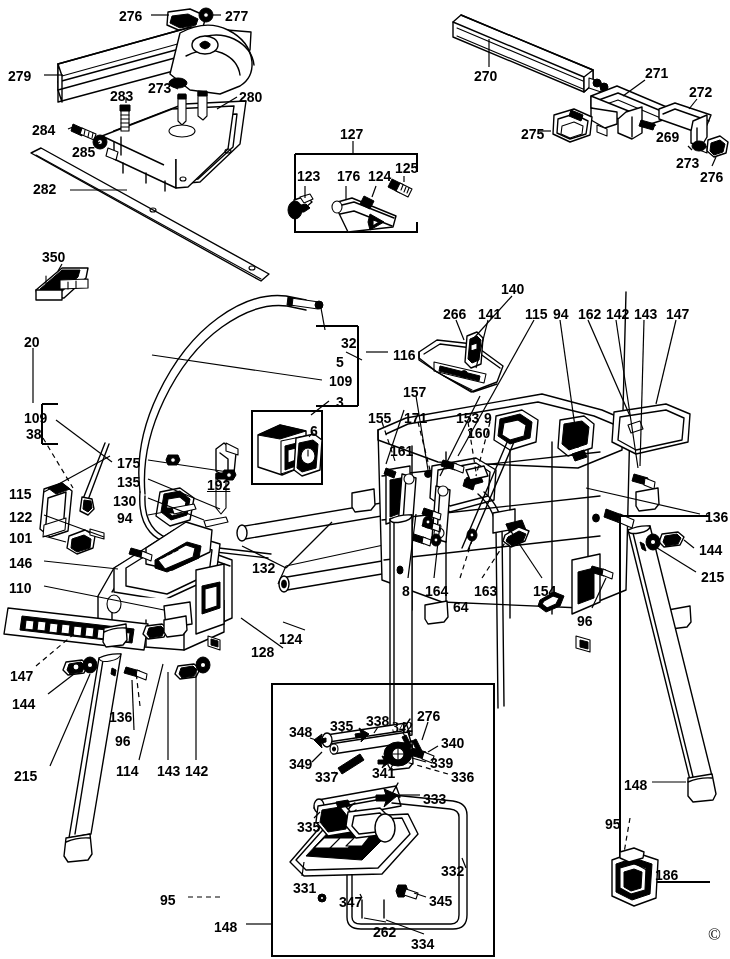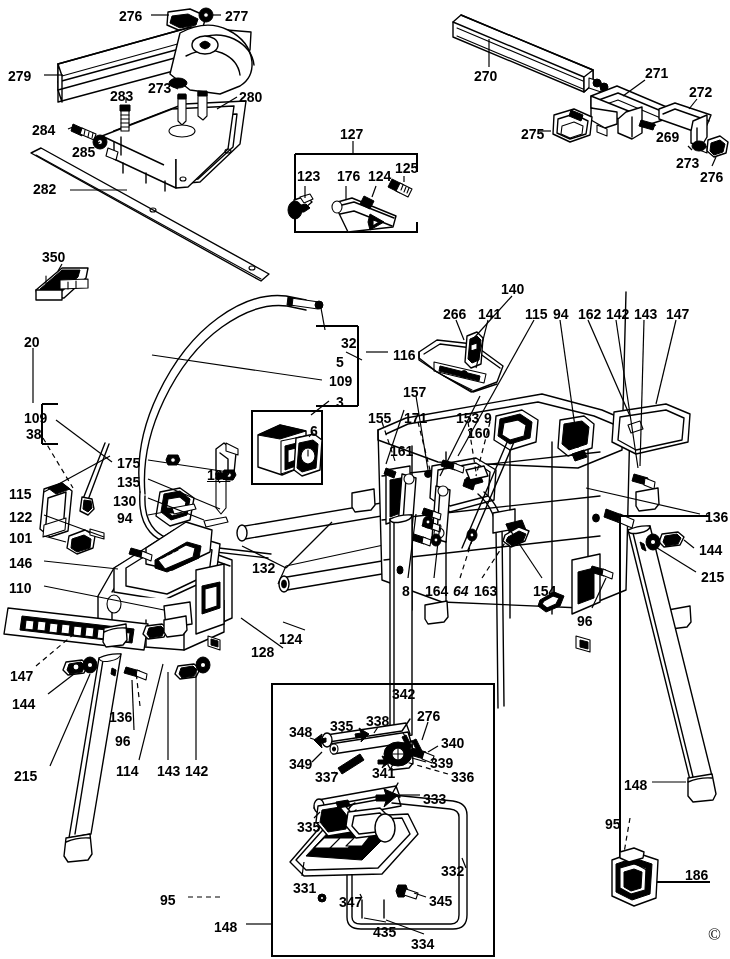--- a/index.html
+++ b/index.html
@@ -637,21 +637,21 @@
       <div class="lbl" style="left: 330px; top: 336px; margin-left: 11px;">32</div>
       <div class="lbl" style="left: 336px; top: 355px;">5</div>
       <div class="lbl" style="left: 329px; top: 374px;">109</div>
       <div class="lbl" style="left: 336px; top: 395px;">3</div>
       <div class="lbl" style="left: 393px; top: 348px;">116</div>
       <div class="lbl" style="left: 24px; top: 411px;">109</div>
       <div class="lbl" style="left: 26px; top: 427px;">38</div>
       <div class="lbl" style="left: 310px; top: 424px;">6</div>
       <div class="lbl" style="left: 117px; top: 456px;">175</div>
       <div class="lbl" style="left: 117px; top: 475px;">135</div>
-      <div class="lbl" style="left: 207px; top: 468px; text-decoration: underline;">192</div>
+      <div class="lbl" style="left: 207px; top: 478px; text-decoration: underline;">192</div>
       <div class="lbl" style="left: 113px; top: 494px;">130</div>
       <div class="lbl" style="left: 117px; top: 511px;">94</div>
       <div class="lbl" style="left: 9px; top: 487px;">115</div>
       <div class="lbl" style="left: 9px; top: 510px;">122</div>
       <div class="lbl" style="left: 9px; top: 531px;">101</div>
       <div class="lbl" style="left: 9px; top: 556px;">146</div>
       <div class="lbl" style="left: 9px; top: 581px;">110</div>
       <div class="lbl" style="left: 252px; top: 561px;">132</div>
       <div class="lbl" style="left: 251px; top: 645px;">128</div>
       <div class="lbl" style="left: 279px; top: 632px;">124</div>
@@ -676,46 +676,46 @@
       <div class="lbl" style="left: 666px; top: 307px;">147</div>
       <div class="lbl" style="left: 403px; top: 385px;">157</div>
       <div class="lbl" style="left: 467px; top: 385px; margin-top: 41px;">160</div>
       <div class="lbl" style="left: 390px; top: 399px; margin-top: 45px;">161</div>
       <div class="lbl" style="left: 368px; top: 411px;">155</div>
       <div class="lbl" style="left: 404px; top: 411px;">171</div>
       <div class="lbl" style="left: 456px; top: 411px;">153</div>
       <div class="lbl" style="left: 484px; top: 411px;">9</div>
       <div class="lbl" style="left: 402px; top: 584px;">8</div>
       <div class="lbl" style="left: 425px; top: 584px;">164</div>
-      <div class="lbl" style="left: 453px; top: 584px; font-style: italic;">64</div>
+      <div class="lbl" style="left: 453px; top: 600px;">64</div>
       <div class="lbl" style="left: 474px; top: 584px;">163</div>
       <div class="lbl" style="left: 533px; top: 584px;">154</div>
       <div class="lbl" style="left: 705px; top: 510px;">136</div>
       <div class="lbl" style="left: 699px; top: 543px;">144</div>
       <div class="lbl" style="left: 701px; top: 570px;">215</div>
       <div class="lbl" style="left: 577px; top: 614px;">96</div>
       <div class="lbl" style="left: 624px; top: 778px;">148</div>
       <div class="lbl" style="left: 605px; top: 817px;">95</div>
       <div class="lbl" style="left: 289px; top: 725px;">348</div>
       <div class="lbl" style="left: 330px; top: 719px;">335</div>
       <div class="lbl" style="left: 366px; top: 714px;">338</div>
-      <div class="lbl" style="left: 392px; top: 687px;">342</div>
+      <div class="lbl" style="left: 392px; top: 721px; font-family: Liberation Serif, serif;">342</div>
       <div class="lbl" style="left: 417px; top: 709px;">276</div>
       <div class="lbl" style="left: 441px; top: 736px;">340</div>
       <div class="lbl" style="left: 430px; top: 756px;">339</div>
       <div class="lbl" style="left: 289px; top: 757px;">349</div>
       <div class="lbl" style="left: 315px; top: 770px;">337</div>
       <div class="lbl" style="left: 372px; top: 766px;">341</div>
       <div class="lbl" style="left: 451px; top: 770px;">336</div>
       <div class="lbl" style="left: 423px; top: 792px;">333</div>
       <div class="lbl" style="left: 297px; top: 820px;">335</div>
       <div class="lbl" style="left: 293px; top: 881px;">331</div>
       <div class="lbl" style="left: 441px; top: 864px;">332</div>
       <div class="lbl" style="left: 339px; top: 895px; text-align: right;">347</div>
       <div class="lbl" style="left: 429px; top: 894px;">345</div>
-      <div class="lbl" style="left: 373px; top: 925px;">435</div>
+      <div class="lbl" style="left: 373px; top: 925px;">262</div>
       <div class="lbl" style="left: 411px; top: 937px;">334</div>
-      <div class="lbl" style="left: 655px; top: 868px; margin-left: 30px;">186</div>
+      <div class="lbl" style="left: 655px; top: 868px;">186</div>
     </div>
 
   <div class="copy" style="left:708px;top:925px;">©</div>
 
 </div>
 
 </body></html>

